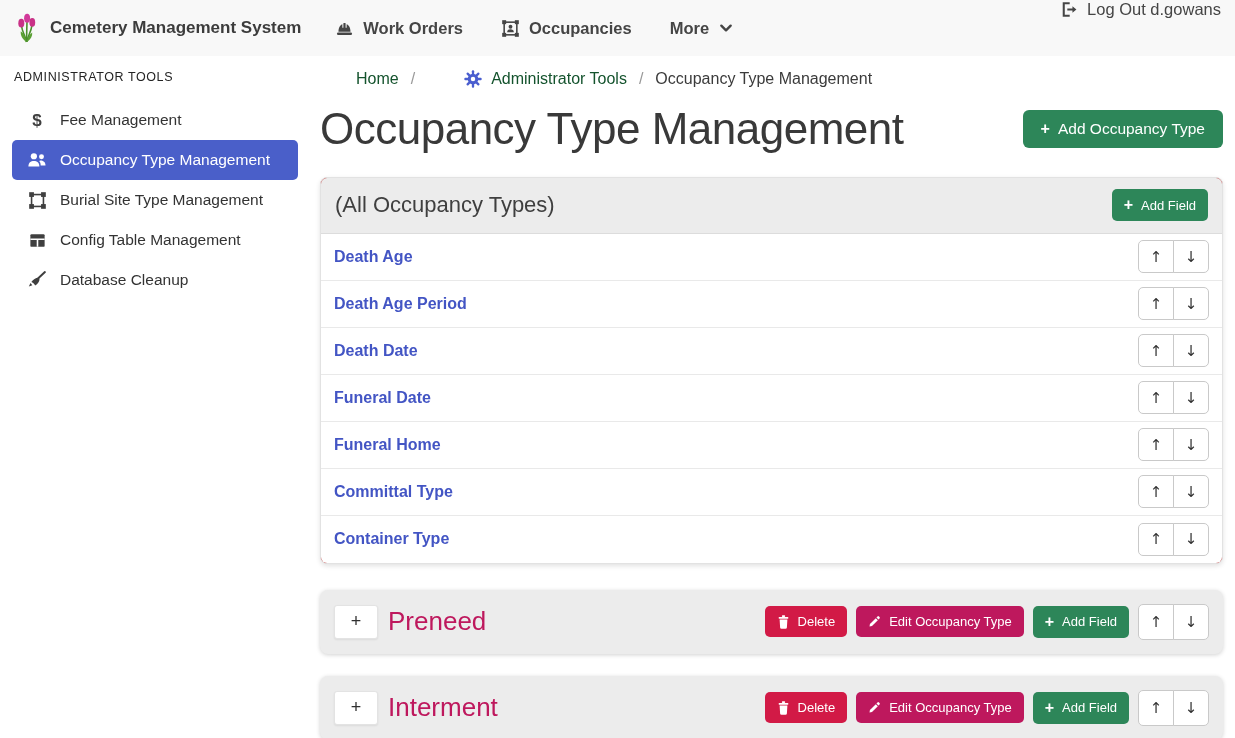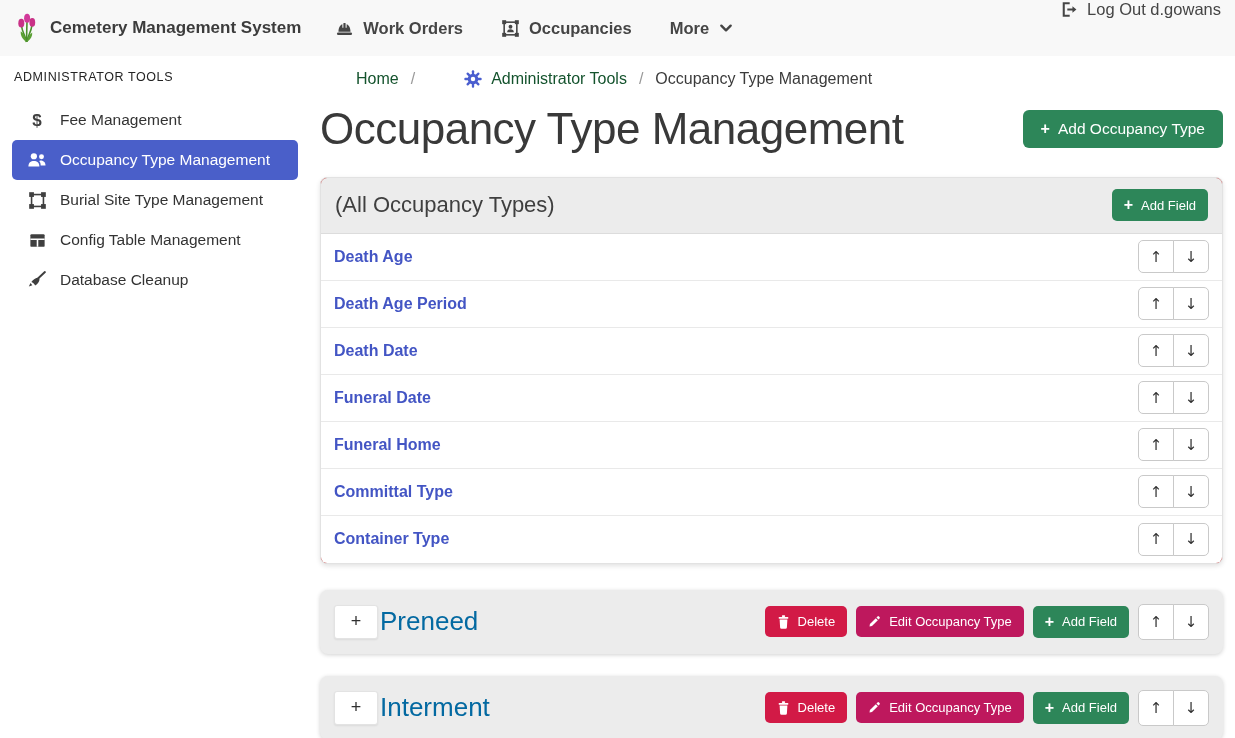--- a/index.html
+++ b/index.html
@@ -77,21 +77,21 @@
   .section-card {
     background:#ececec; border-radius:8px; box-shadow:0 1px 4px rgba(0,0,0,.18);
     padding:14px; display:flex; align-items:center;
   }
   .section-card + .section-card { margin-top:22px; }
   .expand-btn {
     width:44px; height:34px; background:#fff; border:1px solid #e3e3e3; border-radius:3px;
     color:#2f2f2f; font-size:18px; font-weight:400; display:flex; align-items:center; justify-content:center;
     cursor:pointer; box-shadow:0 1px 2px rgba(0,0,0,.08); padding:0; font-family:inherit;
   }
-  .section-title { font-size:26px; color:#0369a1; margin-left:2px; }
+  .section-title { font-size:26px; color:#be185d; margin-left:10px; }
   .section-actions { margin-left:auto; display:flex; align-items:center; gap:9px; }
   .section-actions .arrow-btn { height:36px; }
   .ico { display:block; }
 </style>
 </head>
 <body>
 
 <nav class="navbar">
   <div class="brand">
     <svg class="ico" width="26" height="30" viewBox="0 0 24 30">

